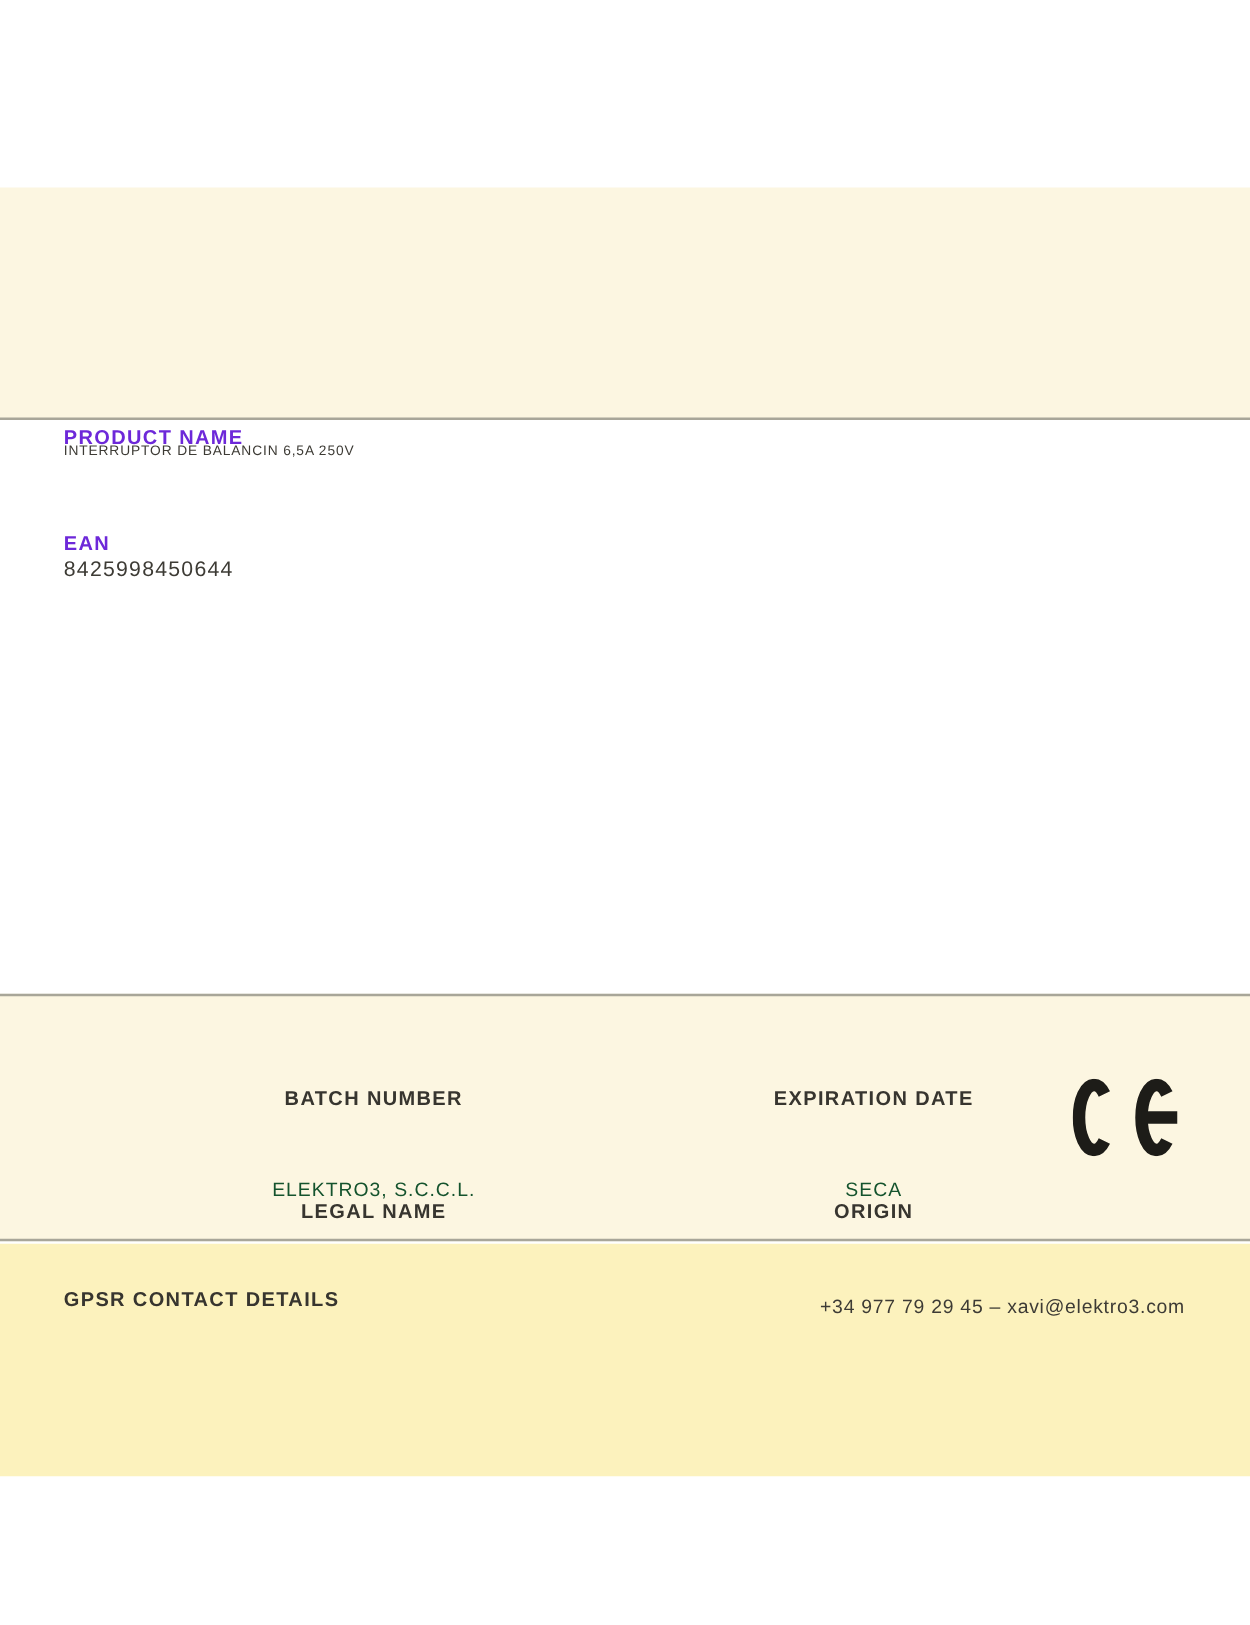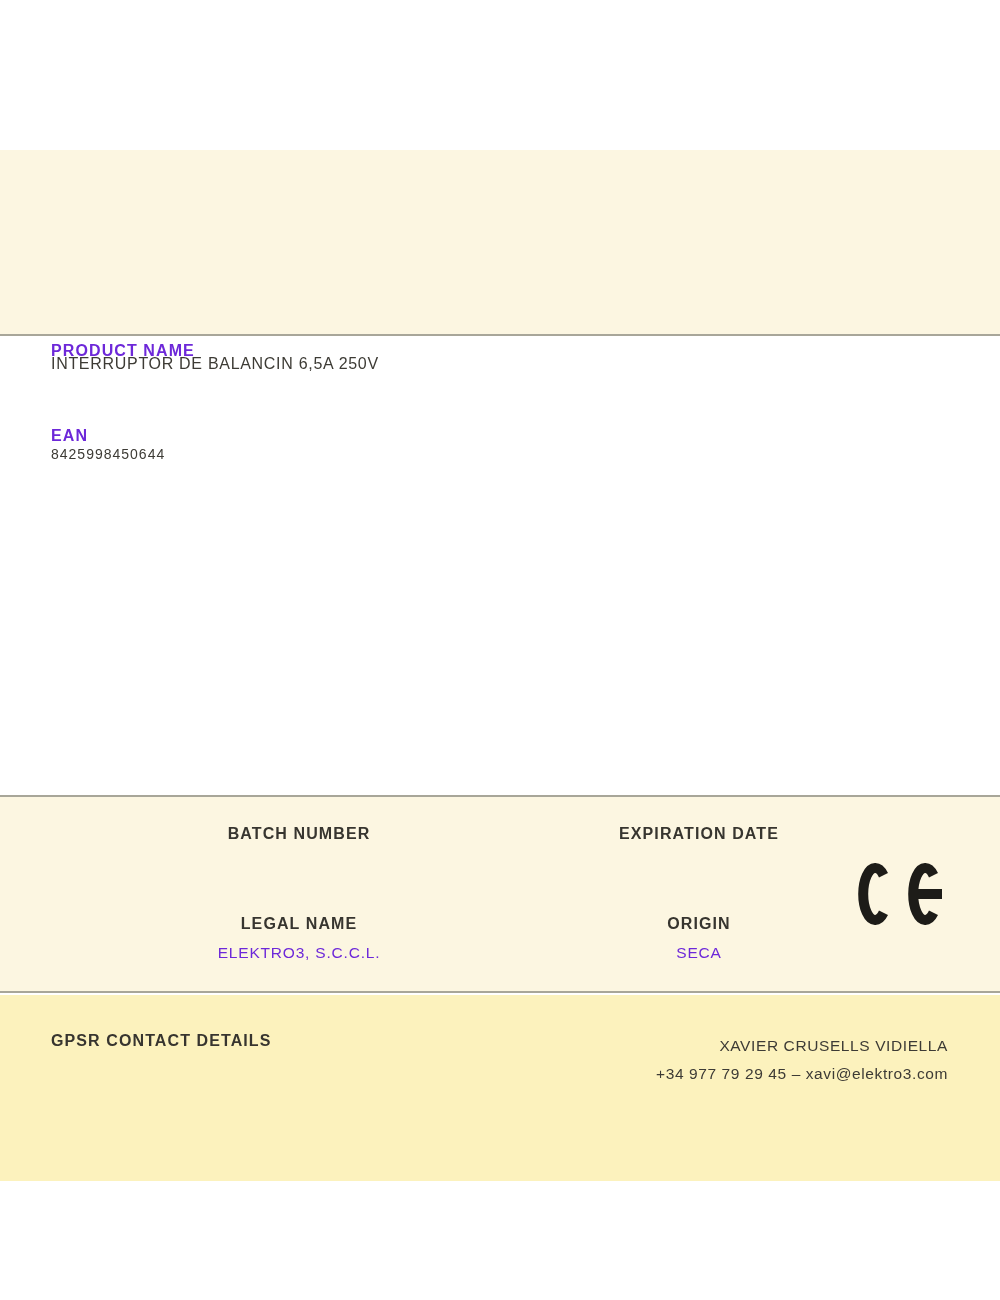--- a/index.html
+++ b/index.html
@@ -30,29 +30,29 @@
     font-size: 16px;
     font-weight: bold;
     letter-spacing: 1.1px;
     color: #6d28d9;
     white-space: nowrap;
     margin-top: 16px;
   }
   .field-value {
     position: absolute;
     left: 51px;
-    font-size: 16px;
+    font-size: 11px;
     letter-spacing: 0.7px;
     color: #3d3b35;
     white-space: nowrap;
   }
   .lbl-product  { top: 176px; }
   .val-product  { top: 205px; }
   .lbl-ean      { top: 261px; }
-  .val-ean      { top: 296px; font-size: 14px; letter-spacing: 1px; }
+  .val-ean      { top: 296px; font-size: 17px; letter-spacing: 1px; }
 
   .section-batch {
     top: 795px;
     height: 198px;
     background: #fcf6e1;
     border-top: 2px solid #a8a699;
     border-bottom: 2px solid #a8a699;
   }
   .col {
     position: absolute;
@@ -65,27 +65,28 @@
   .row-label-2 { top: 118px; }
   .row-value-2 { top: 147px; }
   .center-label {
     position: absolute;
     width: 100%;
     font-size: 16px;
     font-weight: bold;
     letter-spacing: 1.1px;
     color: #37352f;
     white-space: nowrap;
+    margin-top: 46px;
   }
   .center-value {
     position: absolute;
     width: 100%;
     font-size: 15.5px;
     letter-spacing: 0.8px;
-    color: #6d28d9;
+    color: #14532d;
     white-space: nowrap;
   }
   .ce-mark {
     position: absolute;
     left: 858px;
     top: 66px;
     width: 84px;
     height: 62px;
   }
 
@@ -148,18 +149,17 @@
 
       <path d="M 75.5 12.2 A 12 26 0 1 0 75.5 49.8" fill="none" stroke="#1d1c18" stroke-width="10" stroke-linecap="butt"></path>
 
       <path d="M 55 31 H 84" fill="none" stroke="#1d1c18" stroke-width="10" stroke-linecap="butt"></path>
     </svg>
   </div>
 
   <div class="section section-contact">
     <div class="contact-label">GPSR CONTACT DETAILS</div>
     <div class="contact-block">
-      <div class="contact-line">XAVIER CRUSELLS VIDIELLA</div>
       <div class="contact-line">+34 977 79 29 45 – xavi@elektro3.com</div>
     </div>
   </div>
 
 </div>
 
 </body></html>

